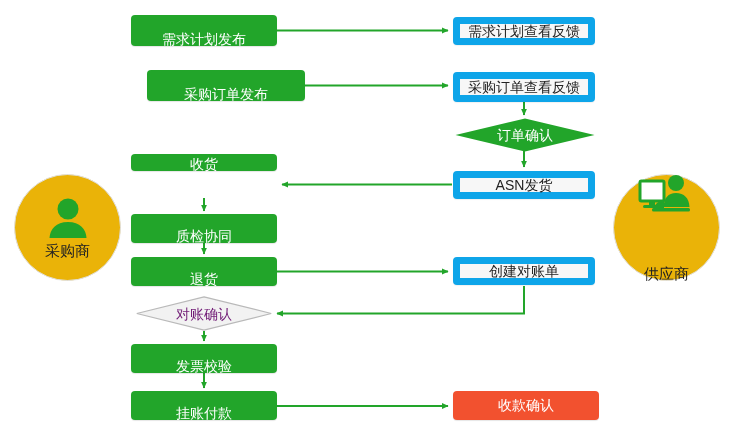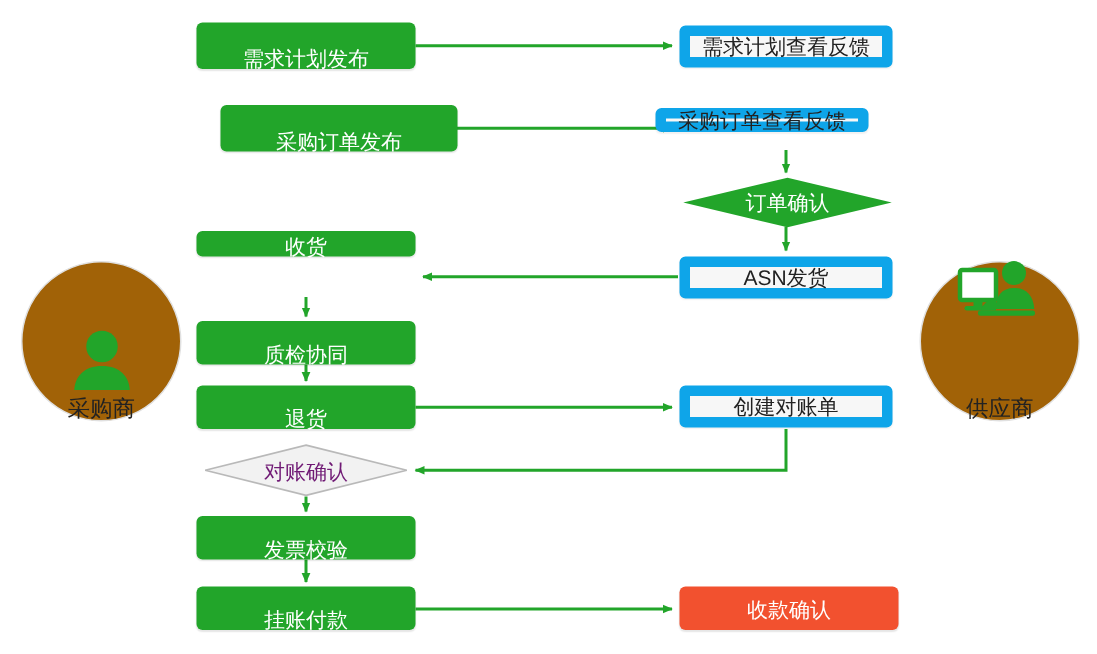--- a/index.html
+++ b/index.html
@@ -27,20 +27,21 @@
     color:#ffffff;
     border-radius:4px;
     box-shadow:0 1px 1px rgba(0,0,0,.10);
     align-items:flex-end;
   }
   .node.orange{
     background:#f2512f;
     color:#ffffff;
     border-radius:4px;
     box-shadow:0 1px 1px rgba(0,0,0,.10);
+    font-family:Liberation Mono, monospace;
   }
   .node.grey{
     background:#f7f7f7;
     color:#222222;
     border:7px solid #0ea5e9;
     border-radius:4px;
     box-shadow:0 1px 1px rgba(0,0,0,.06);
   }
 
   
@@ -56,24 +57,24 @@
     pointer-events:none;
   }
   .diamond.green .dlabel{color:#ffffff;}
   .diamond.grey .dlabel{color:#701a75;}
 
   
   .role{
     position:absolute;
     width:105px;height:105px;
     border-radius:50%;
-    background:#a16207;
+    background:#eab308;
     border:1px solid #e0e0e0;
     display:flex;flex-direction:column;
-    align-items:center;justify-content:flex-end;
+    align-items:center;justify-content:center;
     z-index:3;
   }
   .role .glyph{display:block;line-height:0;margin-bottom:2px;}
   .role .rlabel{
     font-size:15px;color:#222222;line-height:1;margin-top:2px;
   }
 
   
   #wires{position:absolute;left:0;top:0;width:731px;height:436px;z-index:1;}
 </style>
@@ -178,21 +179,21 @@
   </div>
 
   <div class="node green" style="left:131px;top:344px;width:146px;height:29px;">
     <span>发票校验</span>
   </div>
 
   <div class="node grey" style="left:453px;top:17px;width:142px;height:28px;">
     <span>需求计划查看反馈</span>
   </div>
 
-  <div class="node grey" style="left:437px;top:72px;width:142px;height:16px;">
+  <div class="node grey" style="left:453px;top:72px;width:142px;height:30px;">
     <span>采购订单查看反馈</span>
   </div>
 
   <div class="diamond green" style="left:455px;top:118px;width:140px;height:34px;">
     <svg width="140" height="34" viewBox="0 0 140 34" xmlns="http://www.w3.org/2000/svg">
       <polygon points="70,0.5 139.5,17 70,33.5 0.5,17" fill="#22a52a"></polygon>
     </svg>
     <span class="dlabel">订单确认</span>
   </div>
 

